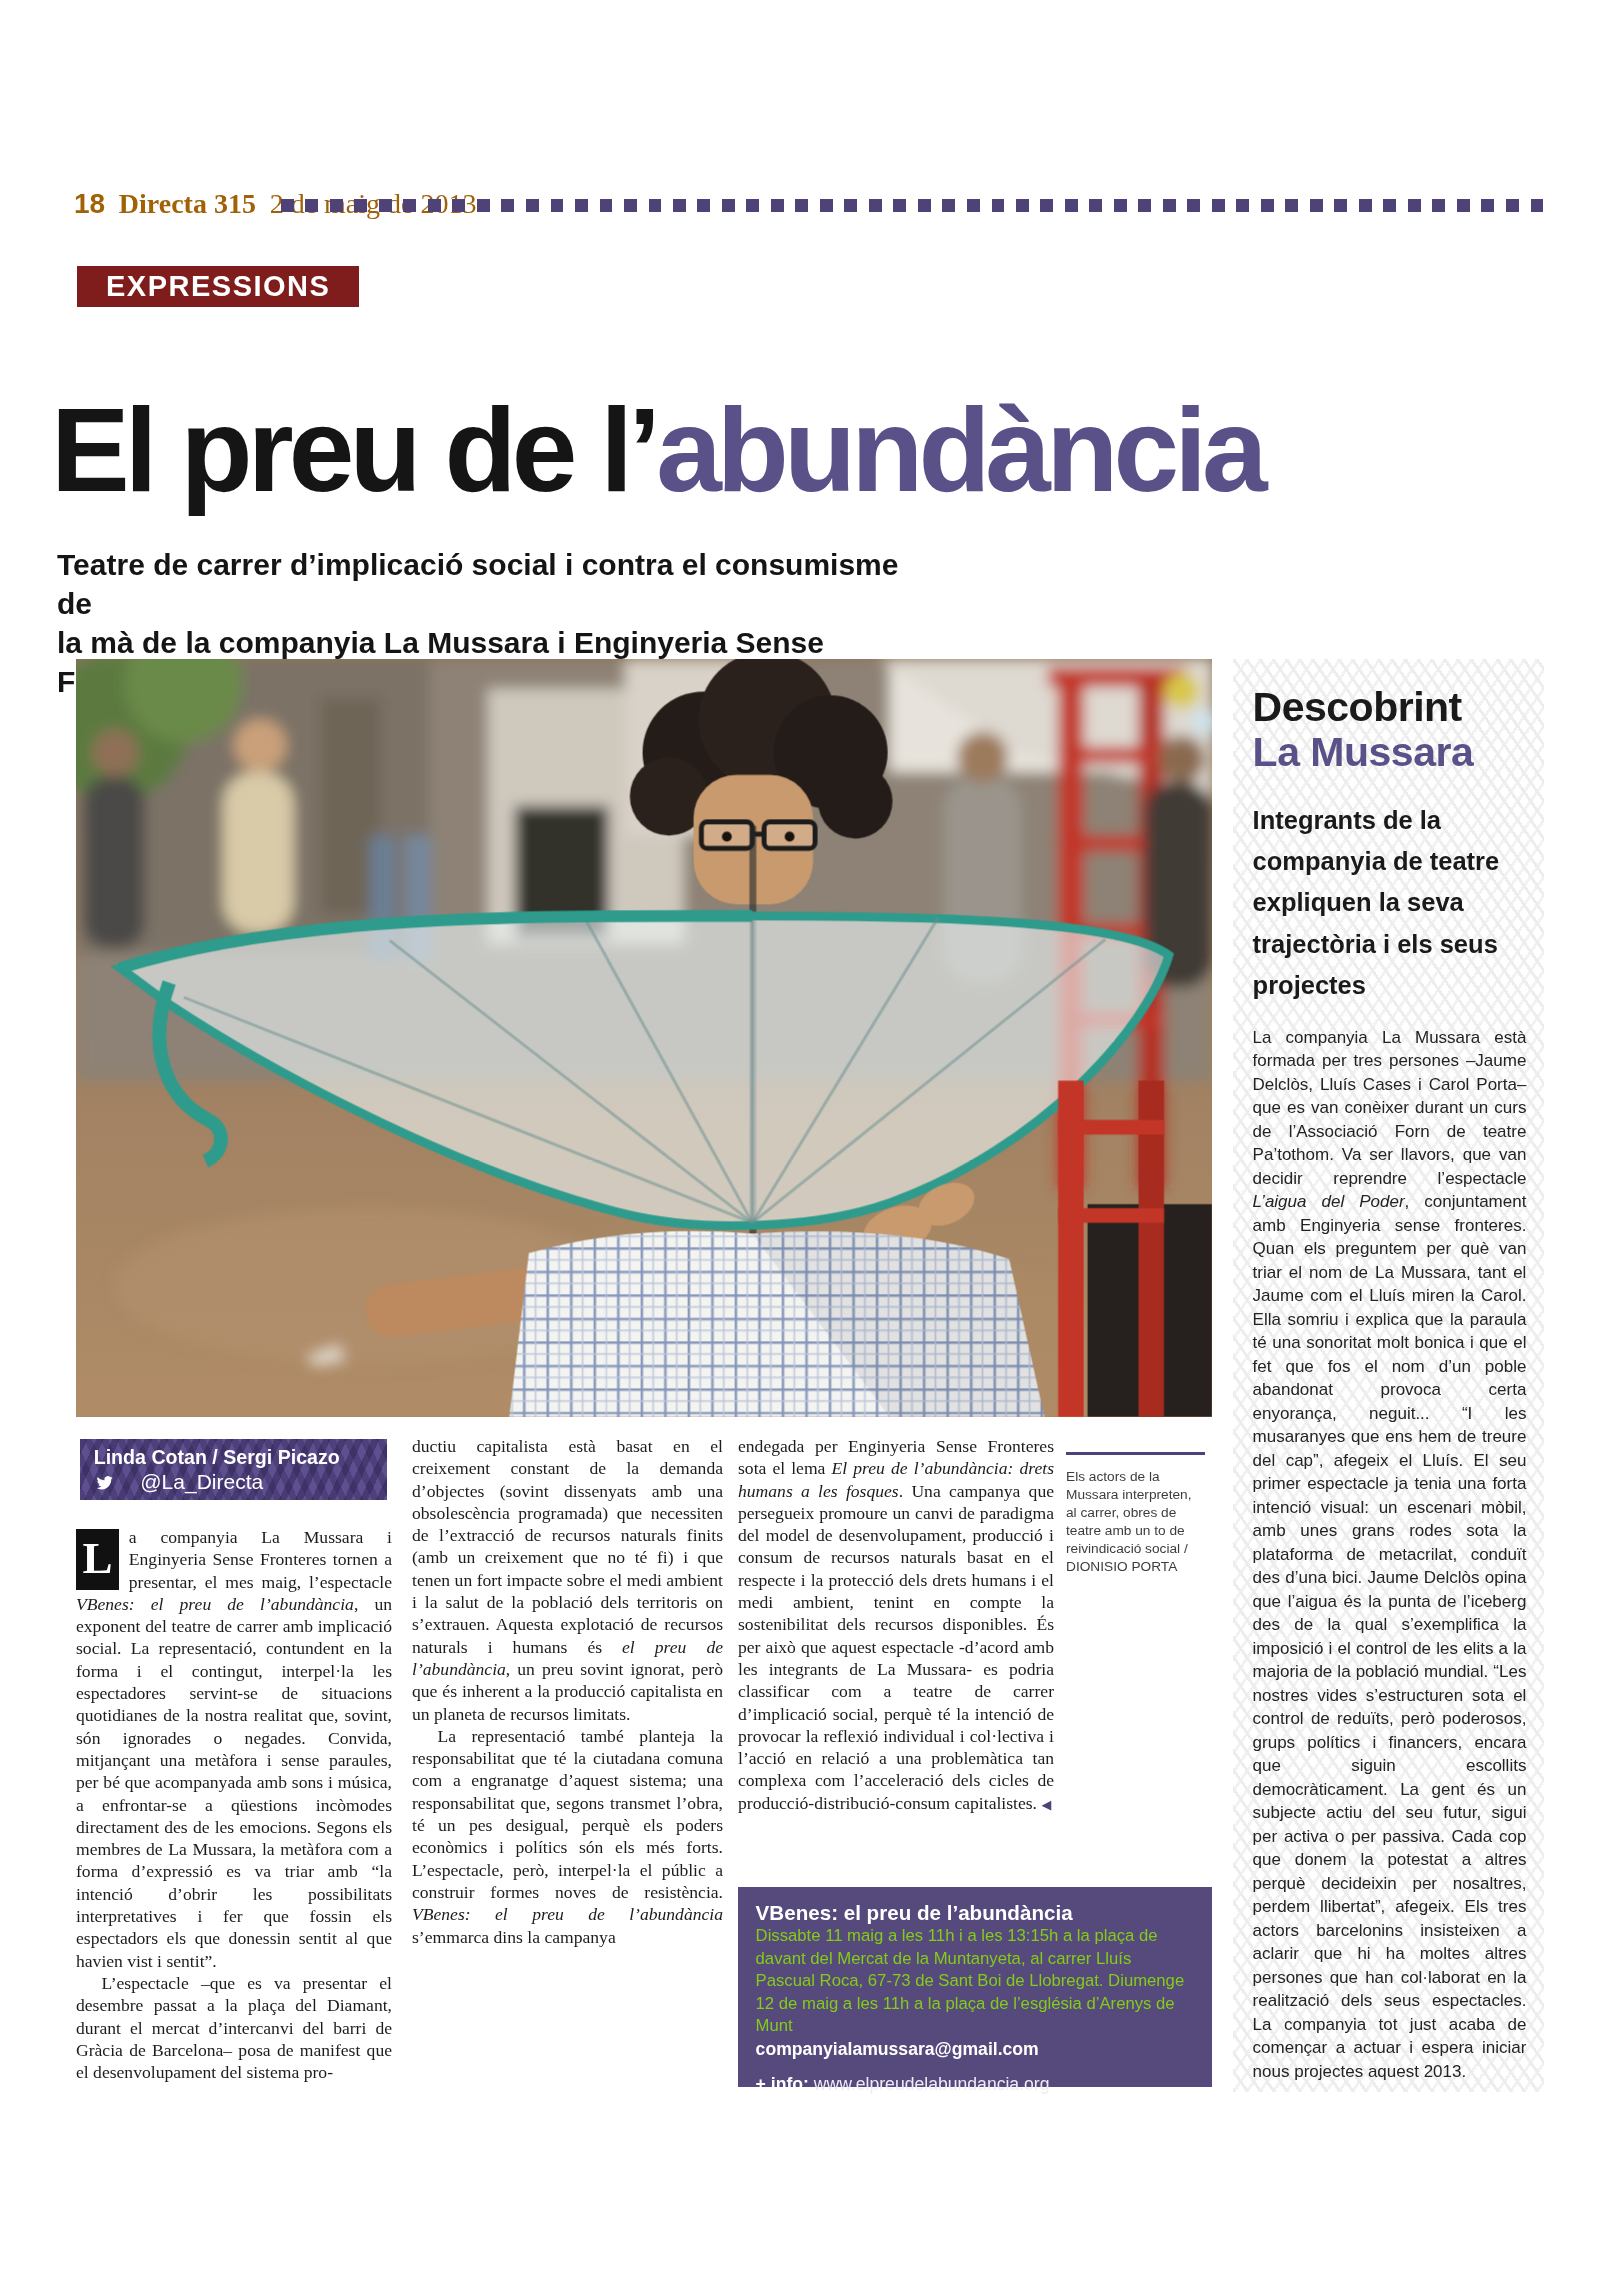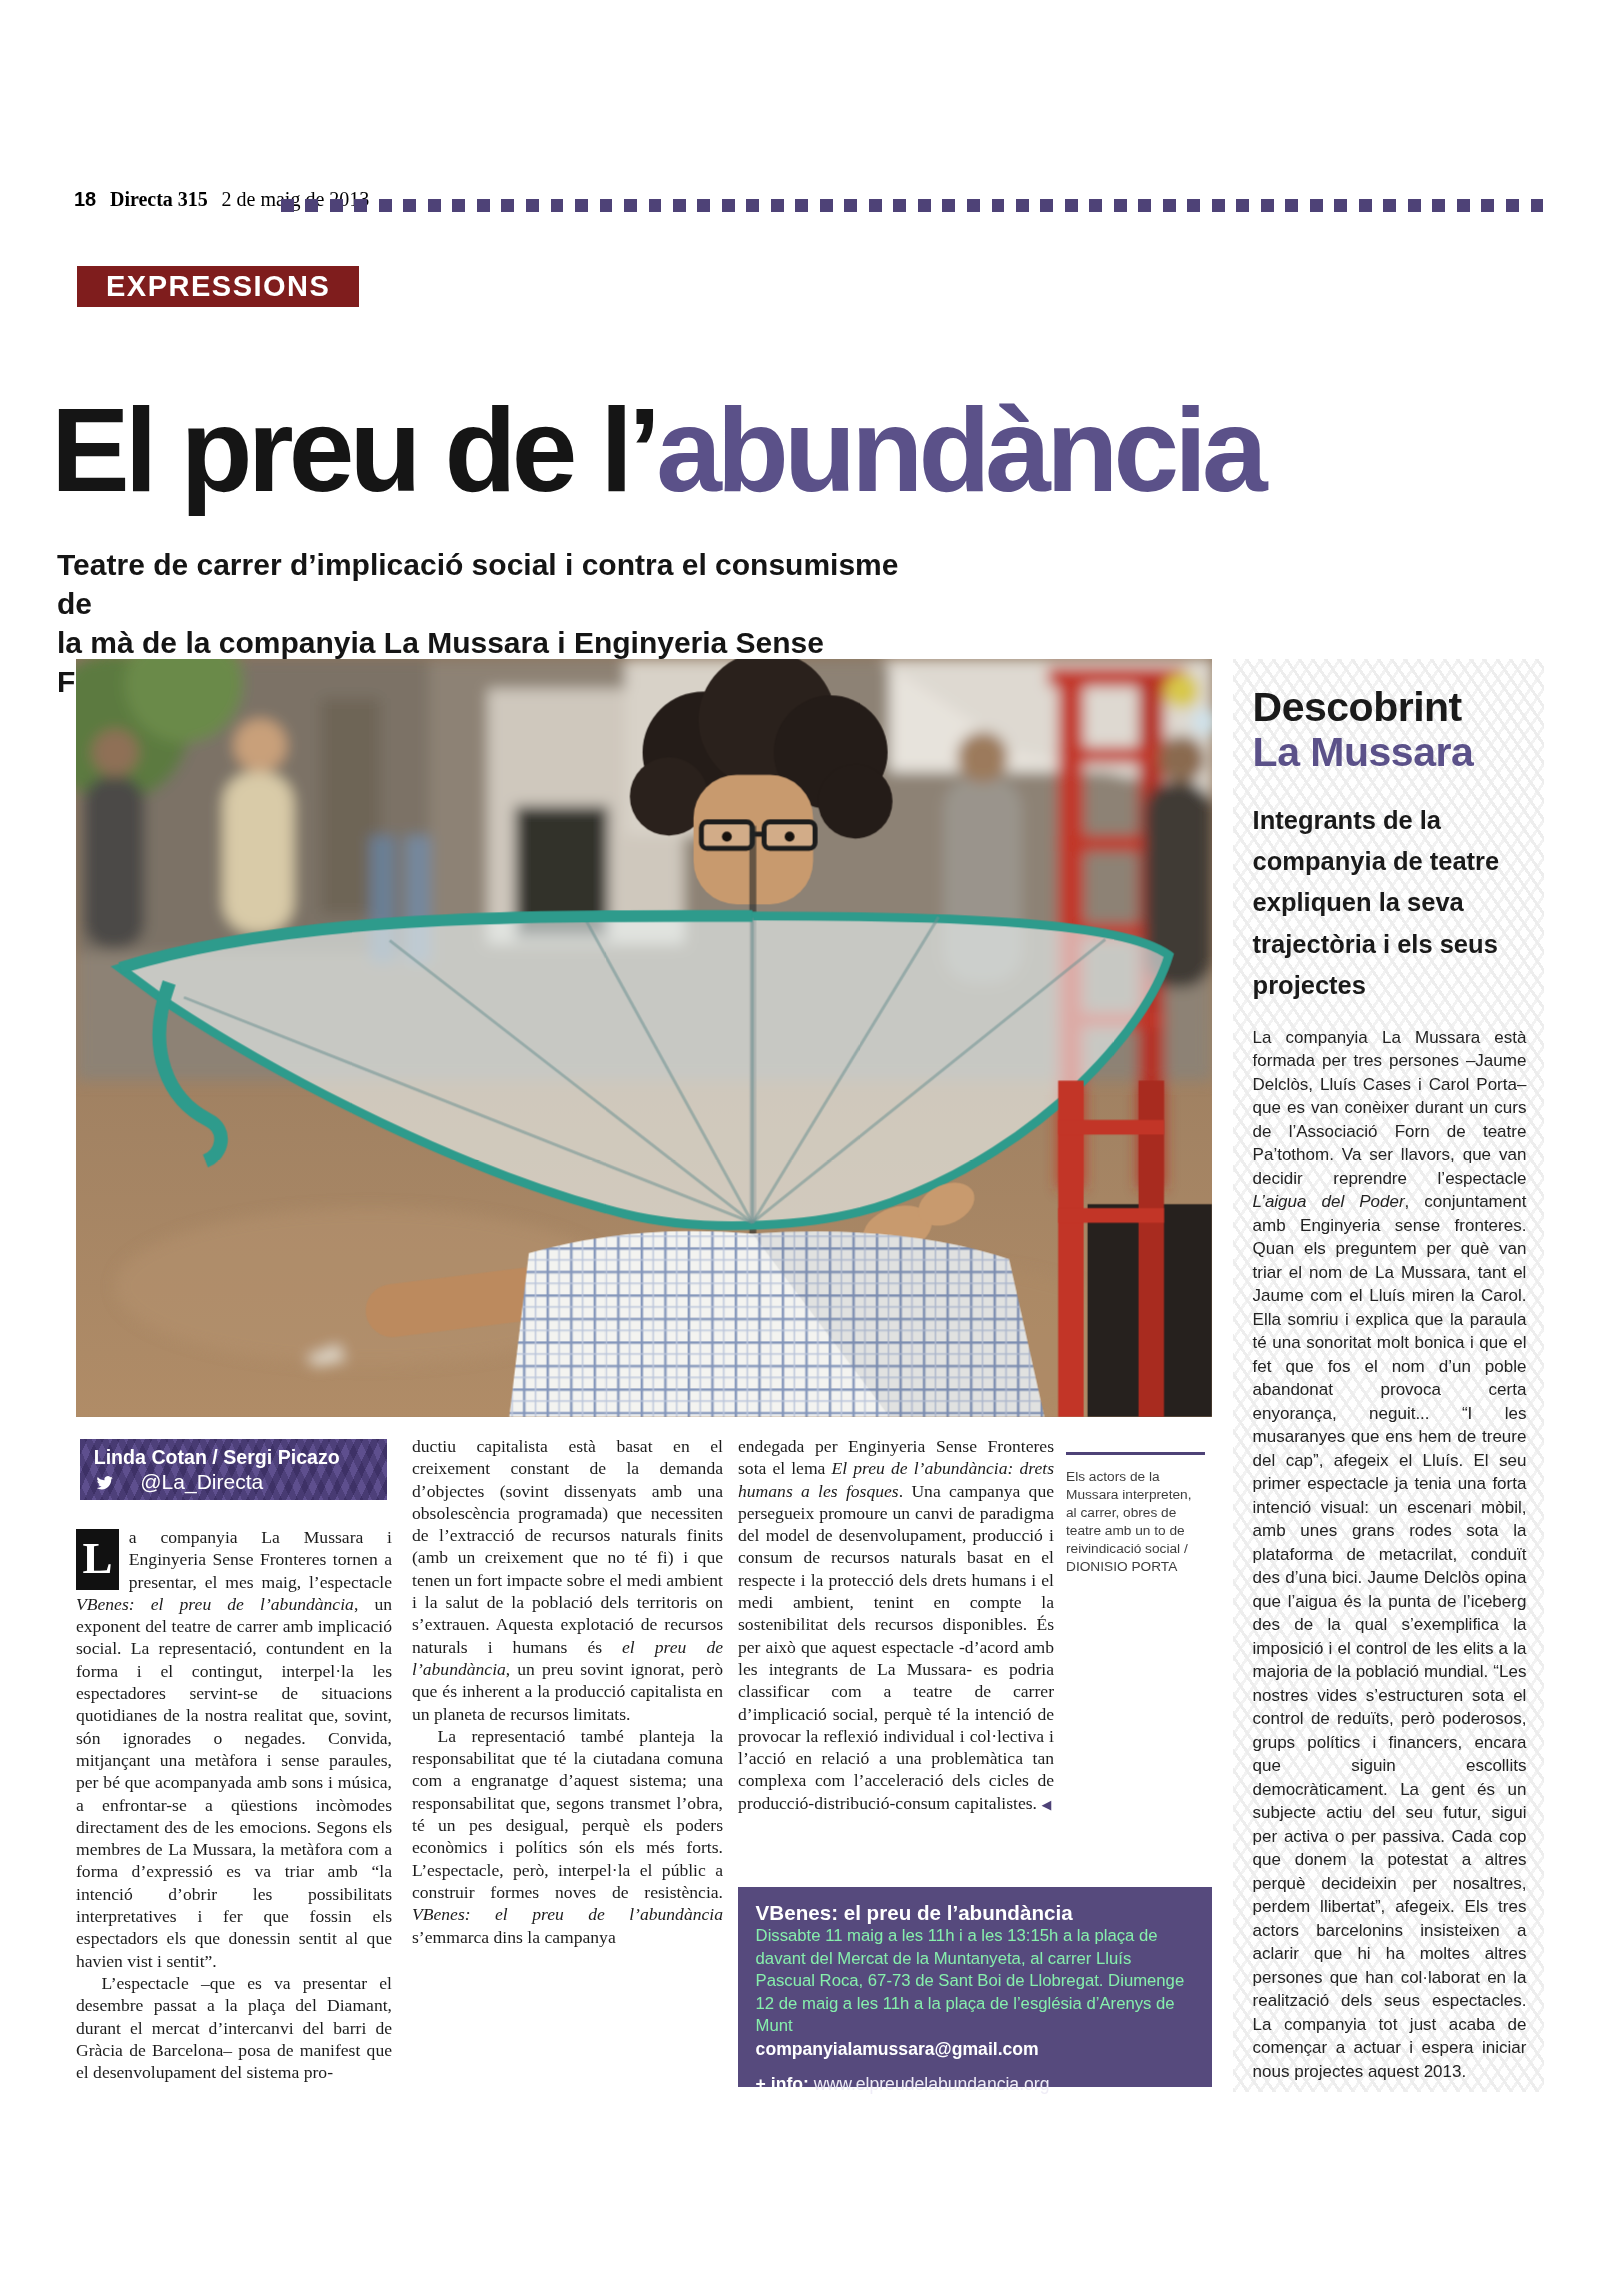--- a/index.html
+++ b/index.html
@@ -3,21 +3,21 @@
 <meta charset="utf-8">
 <style>
   * { margin:0; padding:0; box-sizing:border-box; }
   html,body { background:#cfcfcf; }
   .page {
     position:relative; width:1620px; height:2293px; margin:0 auto;
     background:#ffffff; overflow:hidden;
     font-family:"Liberation Sans", sans-serif; color:#1a1a1a;
   }
   
-  .hdr { position:absolute; left:74px; top:188px; font-family:"Liberation Serif", serif; font-size:20px; color:#000000; display:flex; align-items:baseline; gap:13.7px; }
+  .hdr { position:absolute; left:74px; top:188px; font-family:"Liberation Serif", serif; font-size:28px; color:#a16207; display:flex; align-items:baseline; gap:13.7px; }
   .hdr .pno { font-weight:bold; font-family:"Liberation Sans",sans-serif; }
   .hdr .mast { font-weight:bold; }
   .hdr .date { font-weight:normal; }
   .dots { position:absolute; left:281px; top:199px; width:1262px; height:12.7px;
     background:repeating-linear-gradient(90deg,#4e4277 0 12.7px, transparent 12.7px 24.5px); }
   .section-label { position:absolute; left:77px; top:238px; height:41px; background:#7f1d1d; color:#fff;
     font-weight:bold; font-size:29px; letter-spacing:1.5px; padding:0 29px; display:flex; align-items:center;margin-top:28px; }
   
   .headline { position:absolute; left:51px; top:390px; width:1529px; font-size:118px; font-weight:bold;
     letter-spacing:-4.9px; line-height:1.02; color:#151515; white-space:nowrap; }
@@ -61,21 +61,21 @@
     margin:21.6px 0 15.7px 0; text-align:left; }
   .endmark { color:#4e4277; font-size:12.7px; }
   
   .caption { position:absolute; left:1066px; top:1452px; width:139px; font-size:13.7px; line-height:18px; color:#3d3d3d; }
   .cap-rule { height:2.9px; background:#4e4277; margin-bottom:12.7px; }
   .cap-credit { }
   
   .infobox { position:absolute; left:738px; top:1887px; width:474px; height:200px; background:#564a7d;
     color:#fff; padding:12.7px 17.6px; }
   .infobox .t { font-weight:bold; font-size:20.6px; line-height:25.5px; }
-  .infobox .b { font-size:16.7px; line-height:22.5px; color:#86efac; }
+  .infobox .b { font-size:16.7px; line-height:22.5px; color:#84cc16; }
   .infobox .email { font-weight:bold; font-size:17.6px; line-height:23.5px; color:#fff; }
   .infobox .info { margin-top:12.7px; font-size:17.6px; color:#efecf6; }
   .infobox .info b { color:#fff; }
 </style>
 </head>
 <body>
 
 <div class="page">
 
   <div class="hdr">

